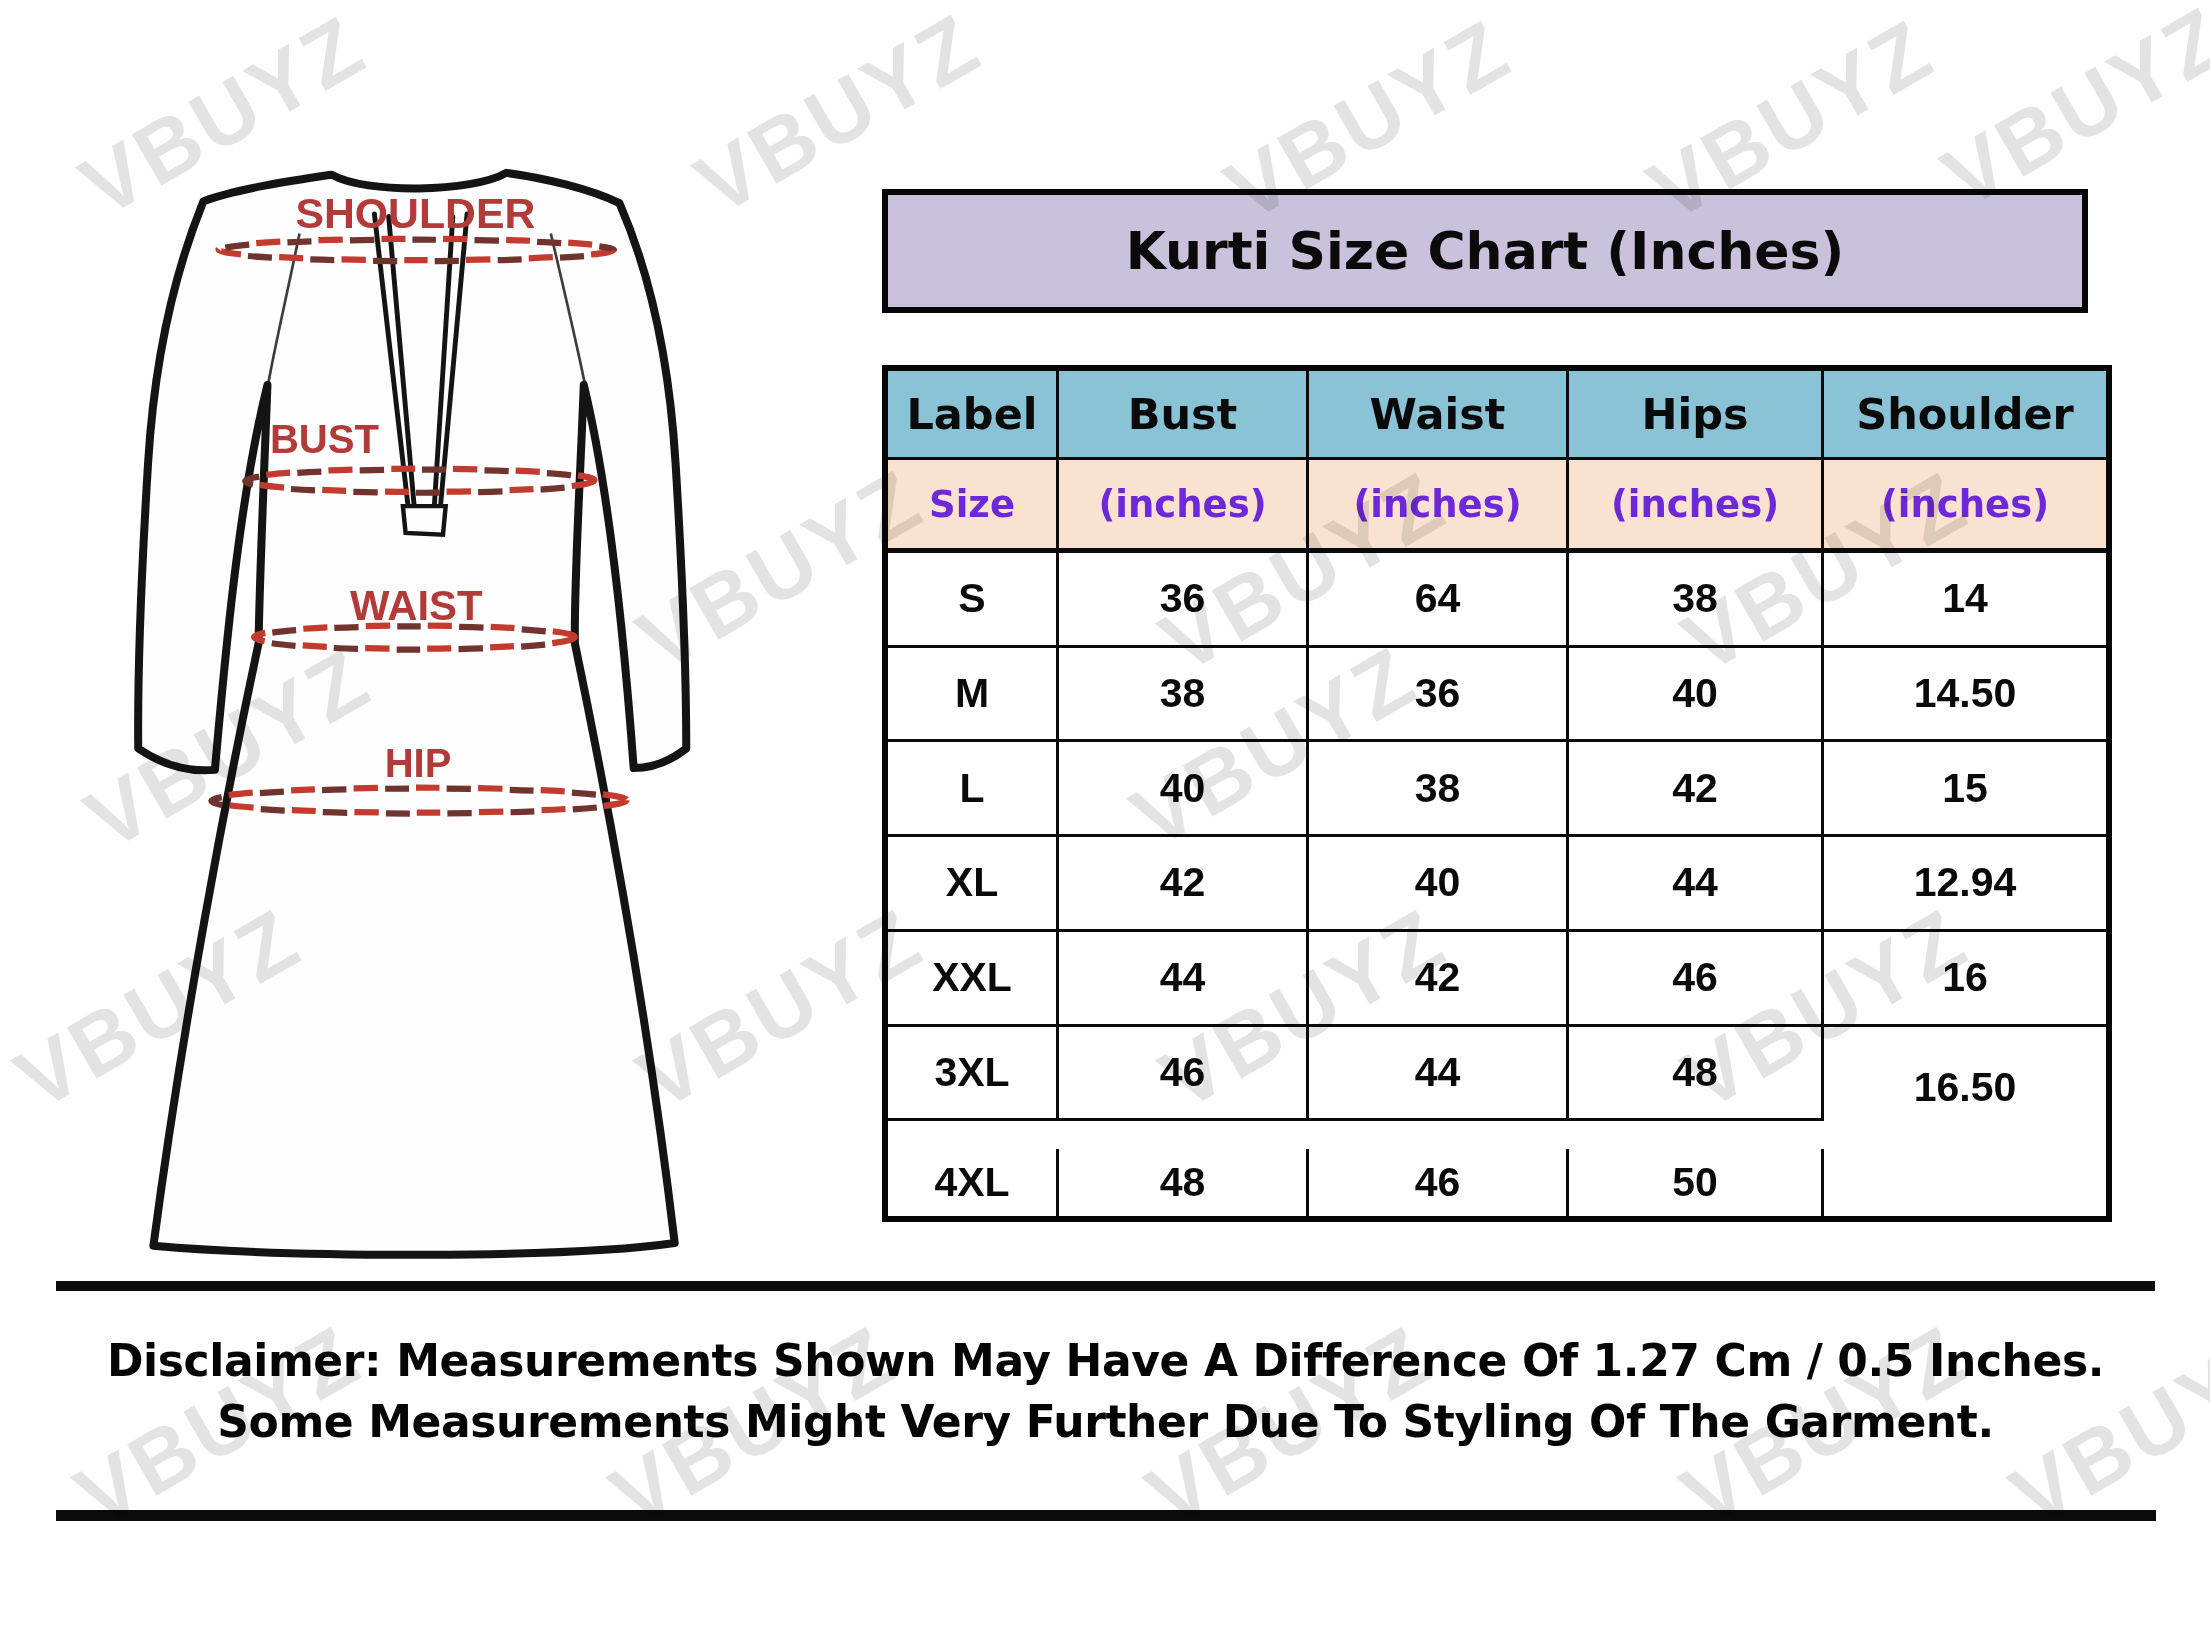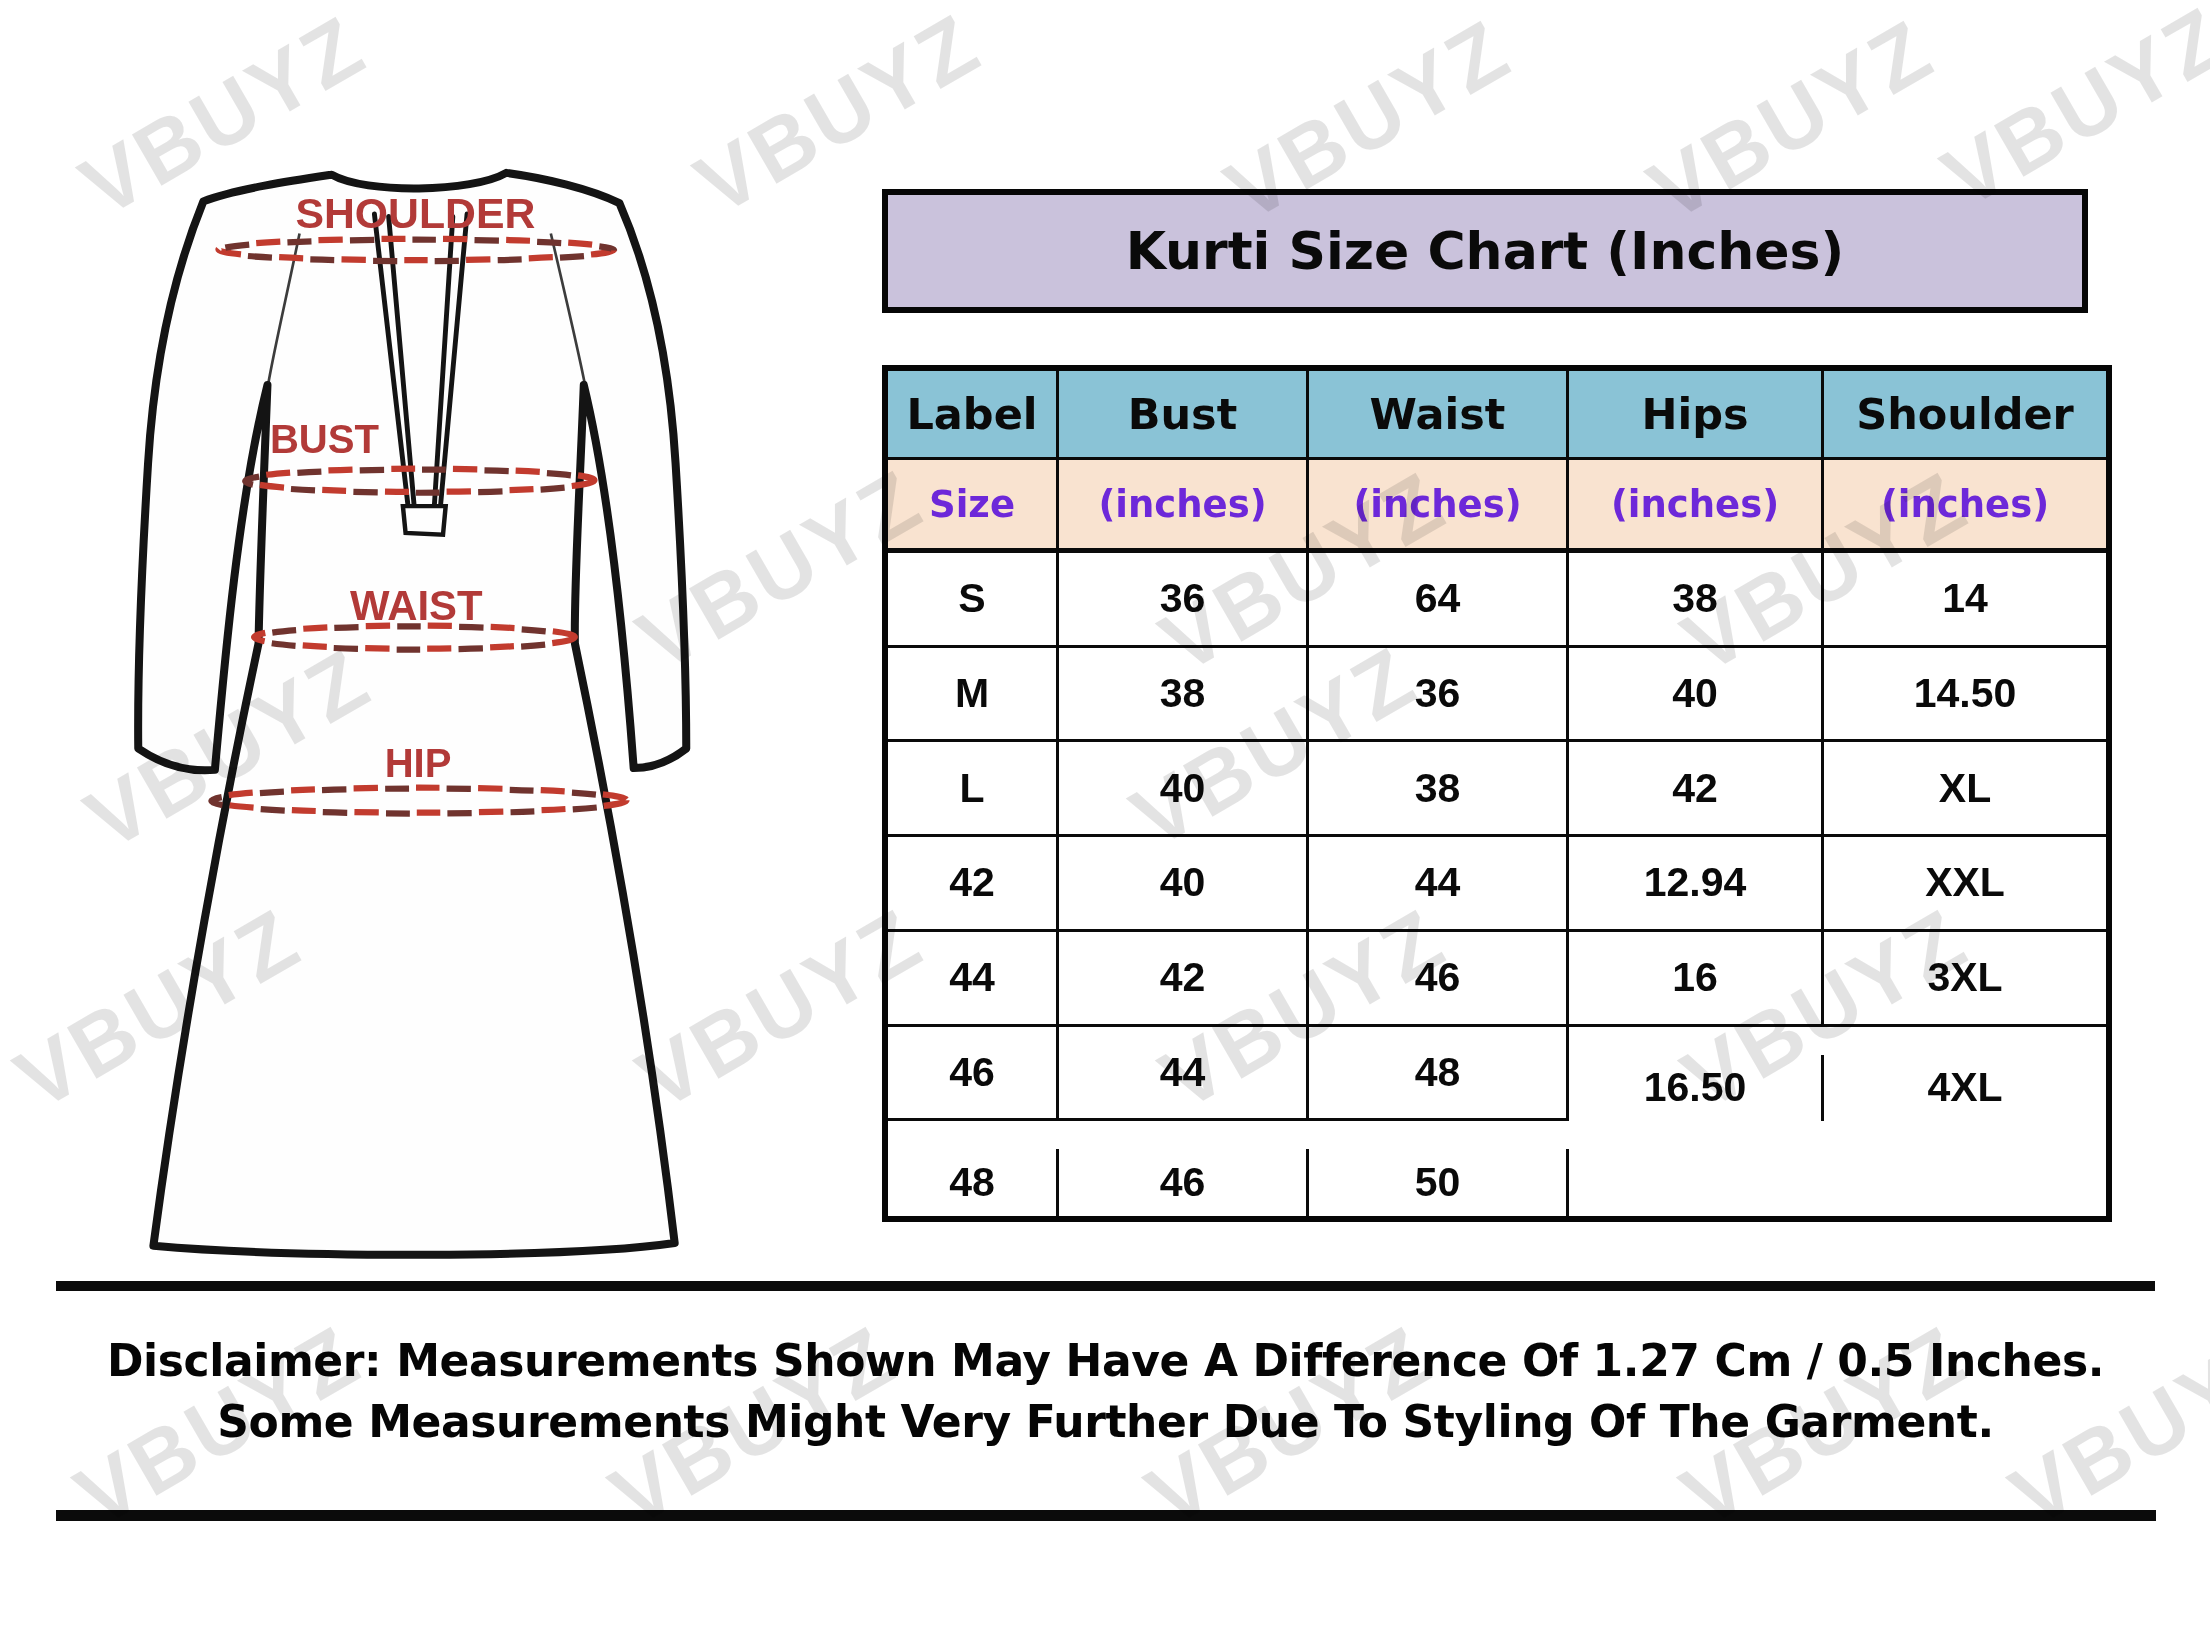--- a/index.html
+++ b/index.html
@@ -129,20 +129,21 @@
       <div class="cell td">14</div>
       <div class="cell td">M</div>
       <div class="cell td">38</div>
       <div class="cell td">36</div>
       <div class="cell td">40</div>
       <div class="cell td">14.50</div>
       <div class="cell td">L</div>
       <div class="cell td">40</div>
       <div class="cell td">38</div>
       <div class="cell td">42</div>
+      <div class="cell td">15</div>
       <div class="cell td">XL</div>
       <div class="cell td">42</div>
       <div class="cell td">40</div>
       <div class="cell td">44</div>
       <div class="cell td">12.94</div>
       <div class="cell td">XXL</div>
       <div class="cell td">44</div>
       <div class="cell td">42</div>
       <div class="cell td">46</div>
       <div class="cell td">16</div>

